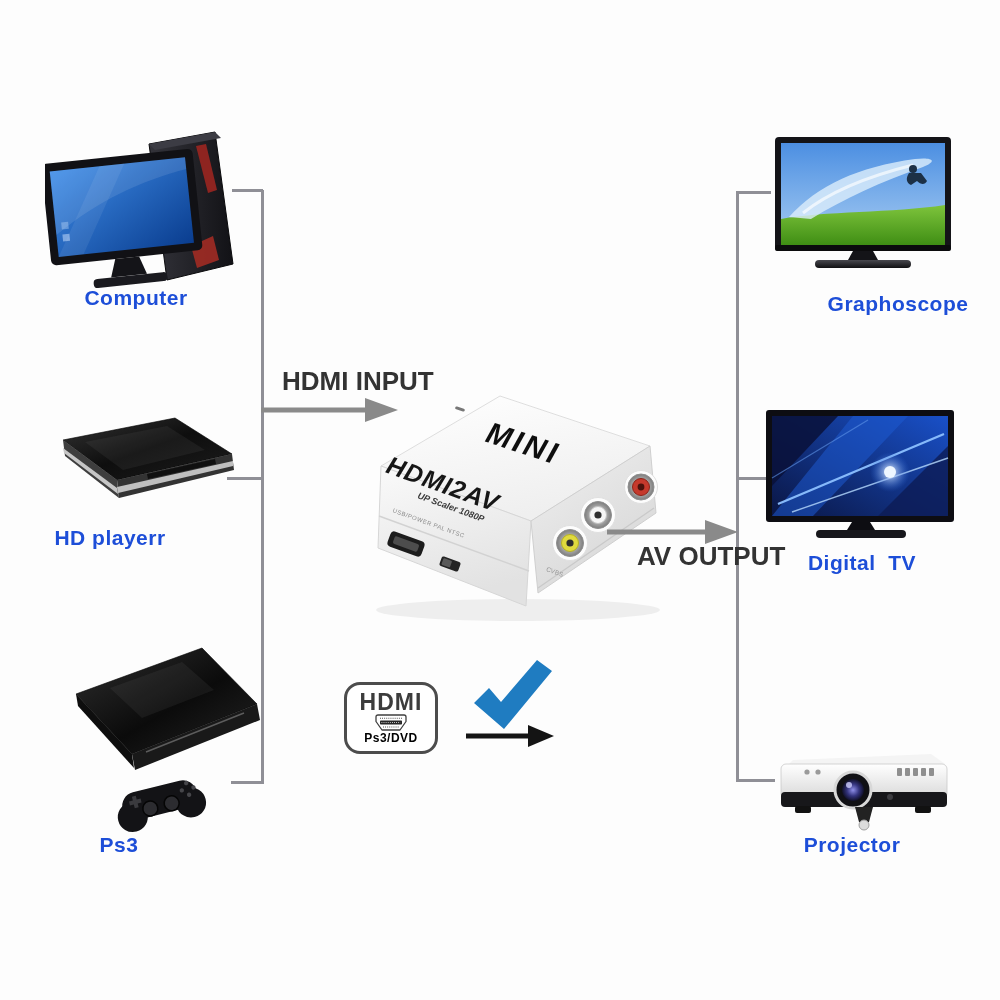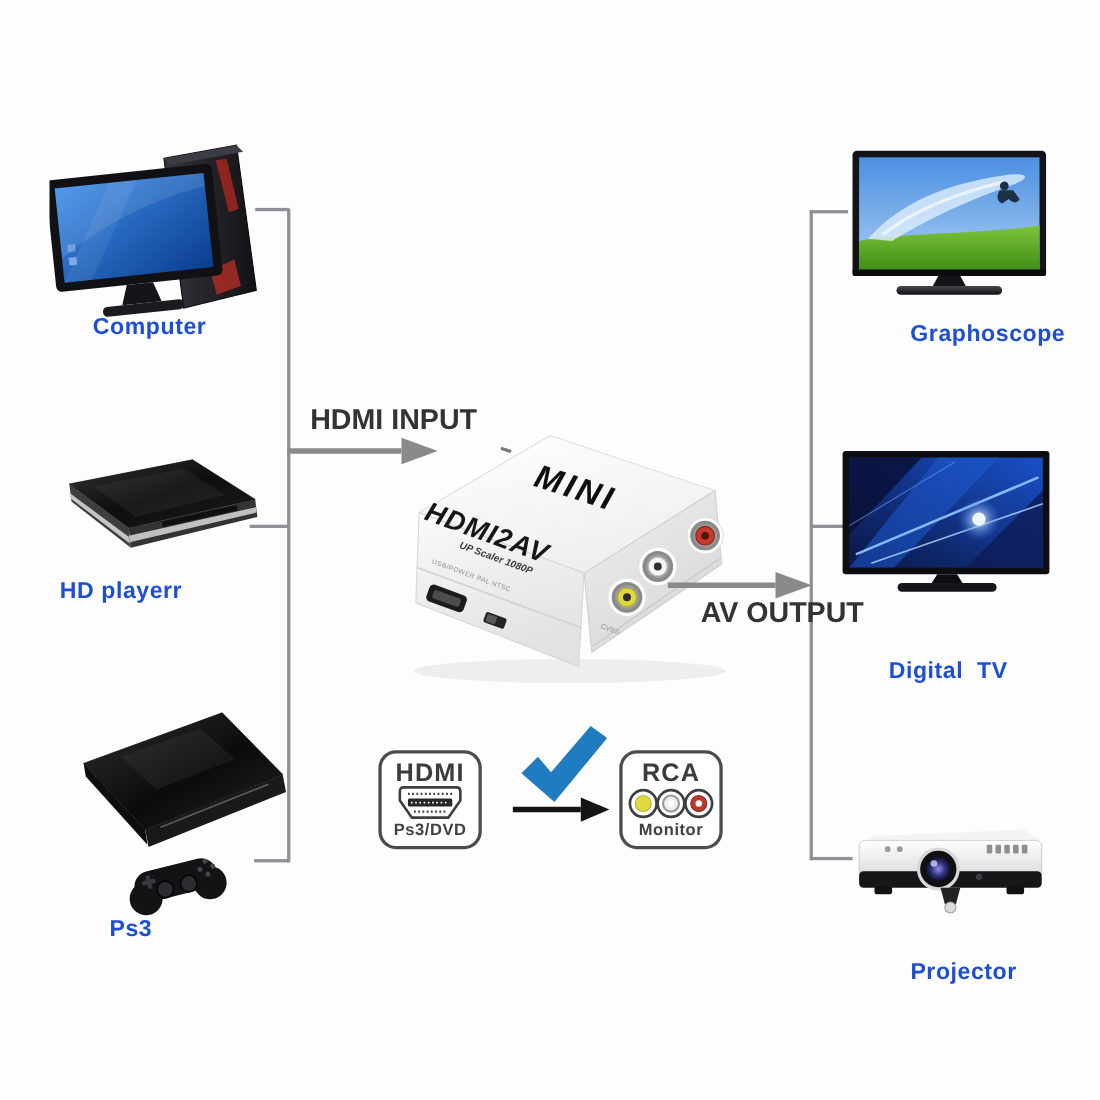--- a/index.html
+++ b/index.html
@@ -12,27 +12,27 @@
   .device-label{
     position:absolute;transform:translateX(-50%);
     font-weight:700;font-size:21px;color:#1d4ed8;
     white-space:pre;letter-spacing:.5px;
   }
   .flow-label{
     position:absolute;font-weight:700;font-size:26px;color:#333333;
     letter-spacing:0;white-space:pre;
   }
   .badge{
-    position:absolute;width:94px;height:90px;box-sizing:border-box;
+    position:absolute;width:94px;height:72px;box-sizing:border-box;
     border:3.5px solid #4c4c4c;border-radius:16px;background:#ffffff;
     display:flex;flex-direction:column;align-items:center;
     justify-content:space-between;padding:6px 2px 7px;
   }
   .badge-title{font-weight:700;font-size:23px;color:#3c3c3c;letter-spacing:1px;line-height:1;}
-  .badge-caption{font-weight:700;font-size:15px;color:#404040;line-height:1;letter-spacing:.5px;}
+  .badge-caption{font-weight:700;font-size:12px;color:#000000;line-height:1;letter-spacing:.5px;}
 </style>
 </head>
 <body>
 
 <div class="canvas">
 
   <div class="line" style="left:261px;top:190px;width:3px;height:594px;"></div>
   <div class="line" style="left:232px;top:189px;width:31px;height:3px;"></div>
   <div class="line" style="left:227px;top:477px;width:36px;height:3px;"></div>
   <div class="line" style="left:231px;top:781px;width:32px;height:3px;"></div>
@@ -165,21 +165,21 @@
     <polygon points="14,10 80,10 14,80" fill="#091038" opacity="0.85"></polygon>
     <polygon points="190,110 190,40 120,110" fill="#0c1c55" opacity="0.8"></polygon>
     <line x1="20" y1="98" x2="186" y2="28" stroke="#8cc0ff" stroke-width="2.4" opacity="0.95"></line>
     <line x1="34" y1="106" x2="190" y2="52" stroke="#b7dbff" stroke-width="1.4" opacity="0.8"></line>
     <line x1="14" y1="72" x2="110" y2="14" stroke="#5f95e8" stroke-width="1.2" opacity="0.6"></line>
     <circle cx="132" cy="66" r="20" fill="url(#dtvGlow)"></circle>
     <circle cx="132" cy="66" r="6" fill="#eef7ff"></circle>
     <polygon points="94,116 112,116 117,124 89,124" fill="#0d0d12"></polygon>
     <rect x="58" y="124" width="90" height="8" rx="4" fill="#17171b"></rect>
   </svg>
-  <div class="device-label" style="left:862px;top:551px;margin-top:47px;">Digital  TV</div>
+  <div class="device-label" style="left:862px;top:551px;">Digital  TV</div>
 
   <svg class="abs" style="left:763px;top:740px" width="200" height="105" viewBox="0 0 200 105">
     <defs>
       <linearGradient id="projBody" x1="0" y1="0" x2="0" y2="1">
         <stop offset="0" stop-color="#ffffff"></stop>
           <stop offset="1" stop-color="#d9d9d9"></stop>
       </linearGradient>
       <radialGradient id="lensG">
         <stop offset="0" stop-color="#8f8fe8"></stop>
           <stop offset="0.55" stop-color="#34347e"></stop>
@@ -202,21 +202,21 @@
       <rect x="142" y="28" width="5" height="8" rx="1"></rect>
       <rect x="150" y="28" width="5" height="8" rx="1"></rect>
       <rect x="158" y="28" width="5" height="8" rx="1"></rect>
       <rect x="166" y="28" width="5" height="8" rx="1"></rect>
     </g>
     <rect x="32" y="66" width="16" height="7" rx="2" fill="#111111"></rect>
     <rect x="152" y="66" width="16" height="7" rx="2" fill="#111111"></rect>
     <polygon points="92,67 110,67 106,82 96,82" fill="#222222"></polygon>
     <circle cx="101" cy="85" r="5" fill="#dcdcdc" stroke="#9f9f9f" stroke-width="1"></circle>
   </svg>
-  <div class="device-label" style="left:852px;top:872px;margin-left:24px;">Projector</div>
+  <div class="device-label" style="left:852px;top:833px;">Projector</div>
 
   <svg class="abs" style="left:348px;top:378px" width="330" height="250" viewBox="0 0 330 250">
     <defs>
       <linearGradient id="cvTop" x1="0" y1="0" x2="0.4" y2="1">
         <stop offset="0" stop-color="#ffffff"></stop>
           <stop offset="1" stop-color="#efefef"></stop>
       </linearGradient>
       <linearGradient id="cvFront" x1="0" y1="0" x2="0.3" y2="1">
         <stop offset="0" stop-color="#fafafa"></stop>
           <stop offset="1" stop-color="#e2e2e2"></stop>
@@ -296,35 +296,14 @@
   </div>
 
   <svg class="abs" style="left:461px;top:656px" width="98" height="78" viewBox="0 0 98 78">
     <polygon points="13,47 28,32 40,46 76,4 91,15 43,73" fill="#1f7cc1"></polygon>
   </svg>
   <svg class="abs" style="left:466px;top:722px" width="90" height="28" viewBox="0 0 90 28">
     <line x1="0" y1="14" x2="62" y2="14" stroke="#141414" stroke-width="5"></line>
     <polygon points="62,3 88,14 62,25" fill="#141414"></polygon>
   </svg>
 
-  <div class="badge" style="left:563px;top:682px;">
-    <div class="badge-title">RCA</div>
-    <svg width="84" height="34" viewBox="0 0 84 34">
-      <line x1="4" y1="17" x2="80" y2="17" stroke="#3f3f3f" stroke-width="2.5"></line>
-      <g>
-        <circle cx="16" cy="17" r="12.5" fill="#ffffff" stroke="#3f3f3f" stroke-width="2.5"></circle>
-        <circle cx="16" cy="17" r="7.5" fill="#e0da3e" stroke="#b9b232" stroke-width="1"></circle>
-      </g>
-      <g>
-        <circle cx="42" cy="17" r="12.5" fill="#ffffff" stroke="#3f3f3f" stroke-width="2.5"></circle>
-        <circle cx="42" cy="17" r="7.5" fill="#ededed" stroke="#9a9a9a" stroke-width="2"></circle>
-        <circle cx="42" cy="17" r="3" fill="#ffffff"></circle>
-      </g>
-      <g>
-        <circle cx="68" cy="17" r="12.5" fill="#ffffff" stroke="#3f3f3f" stroke-width="2.5"></circle>
-        <circle cx="68" cy="17" r="7.5" fill="#bb3a2c" stroke="#8e2317" stroke-width="1"></circle>
-        <circle cx="68" cy="17" r="3" fill="#ffffff"></circle>
-      </g>
-    </svg>
-    <div class="badge-caption">Monitor</div>
-  </div>
 
 </div>
 
 </body></html>

